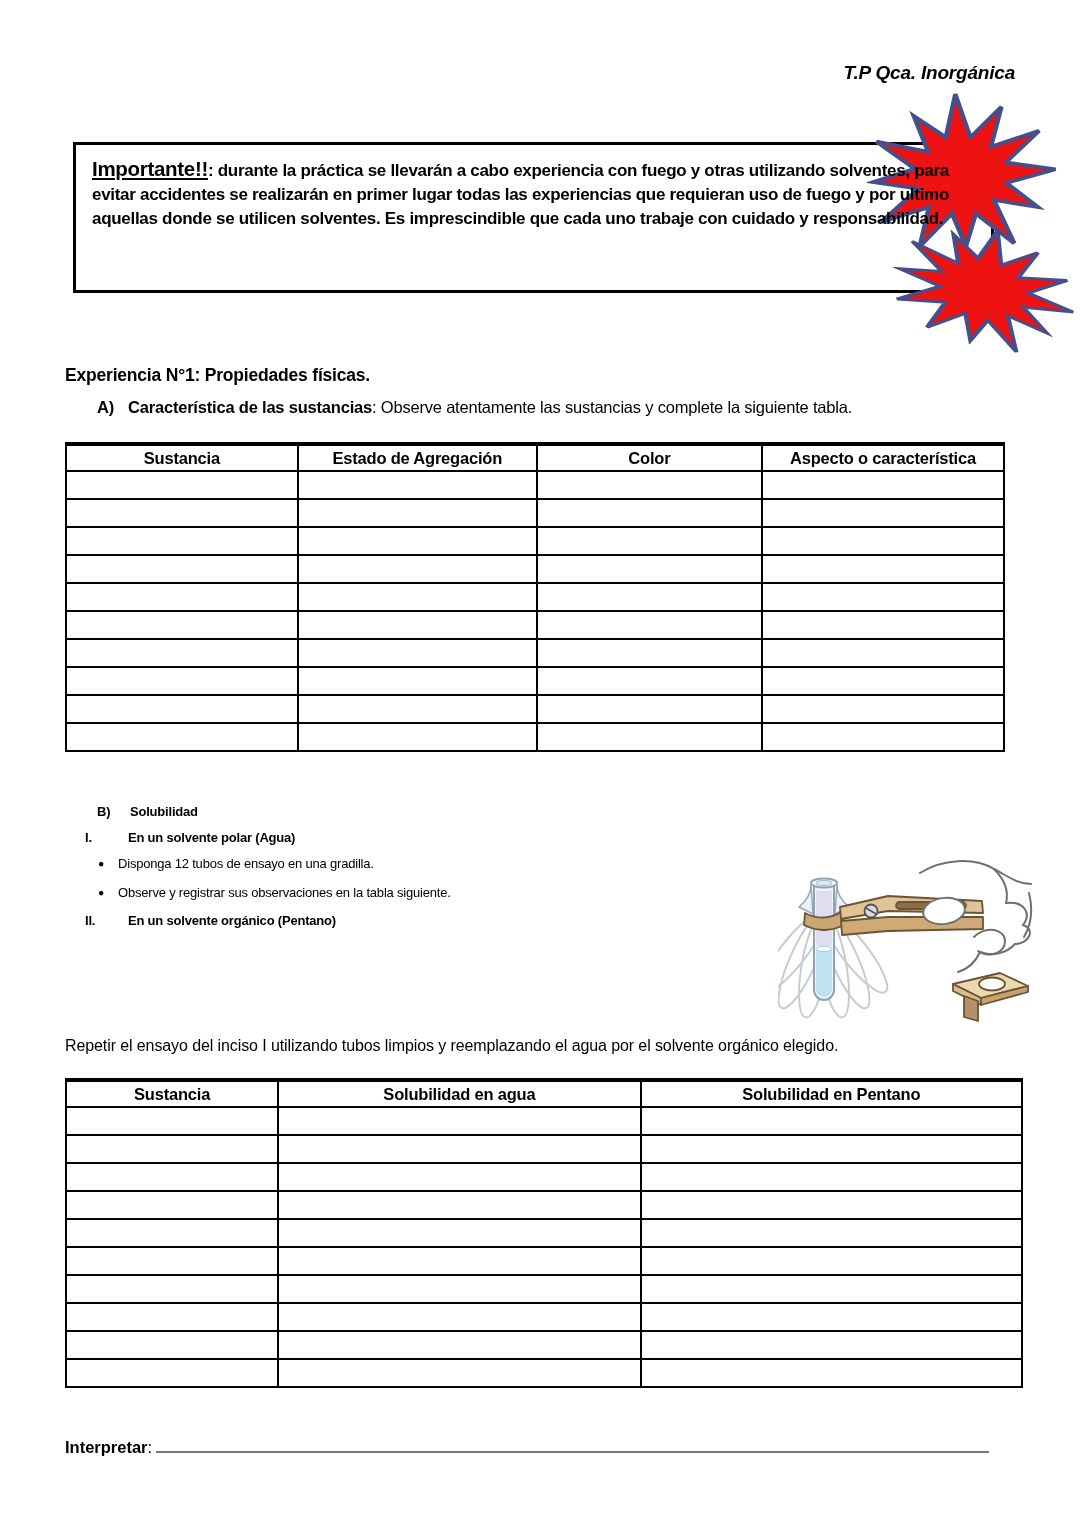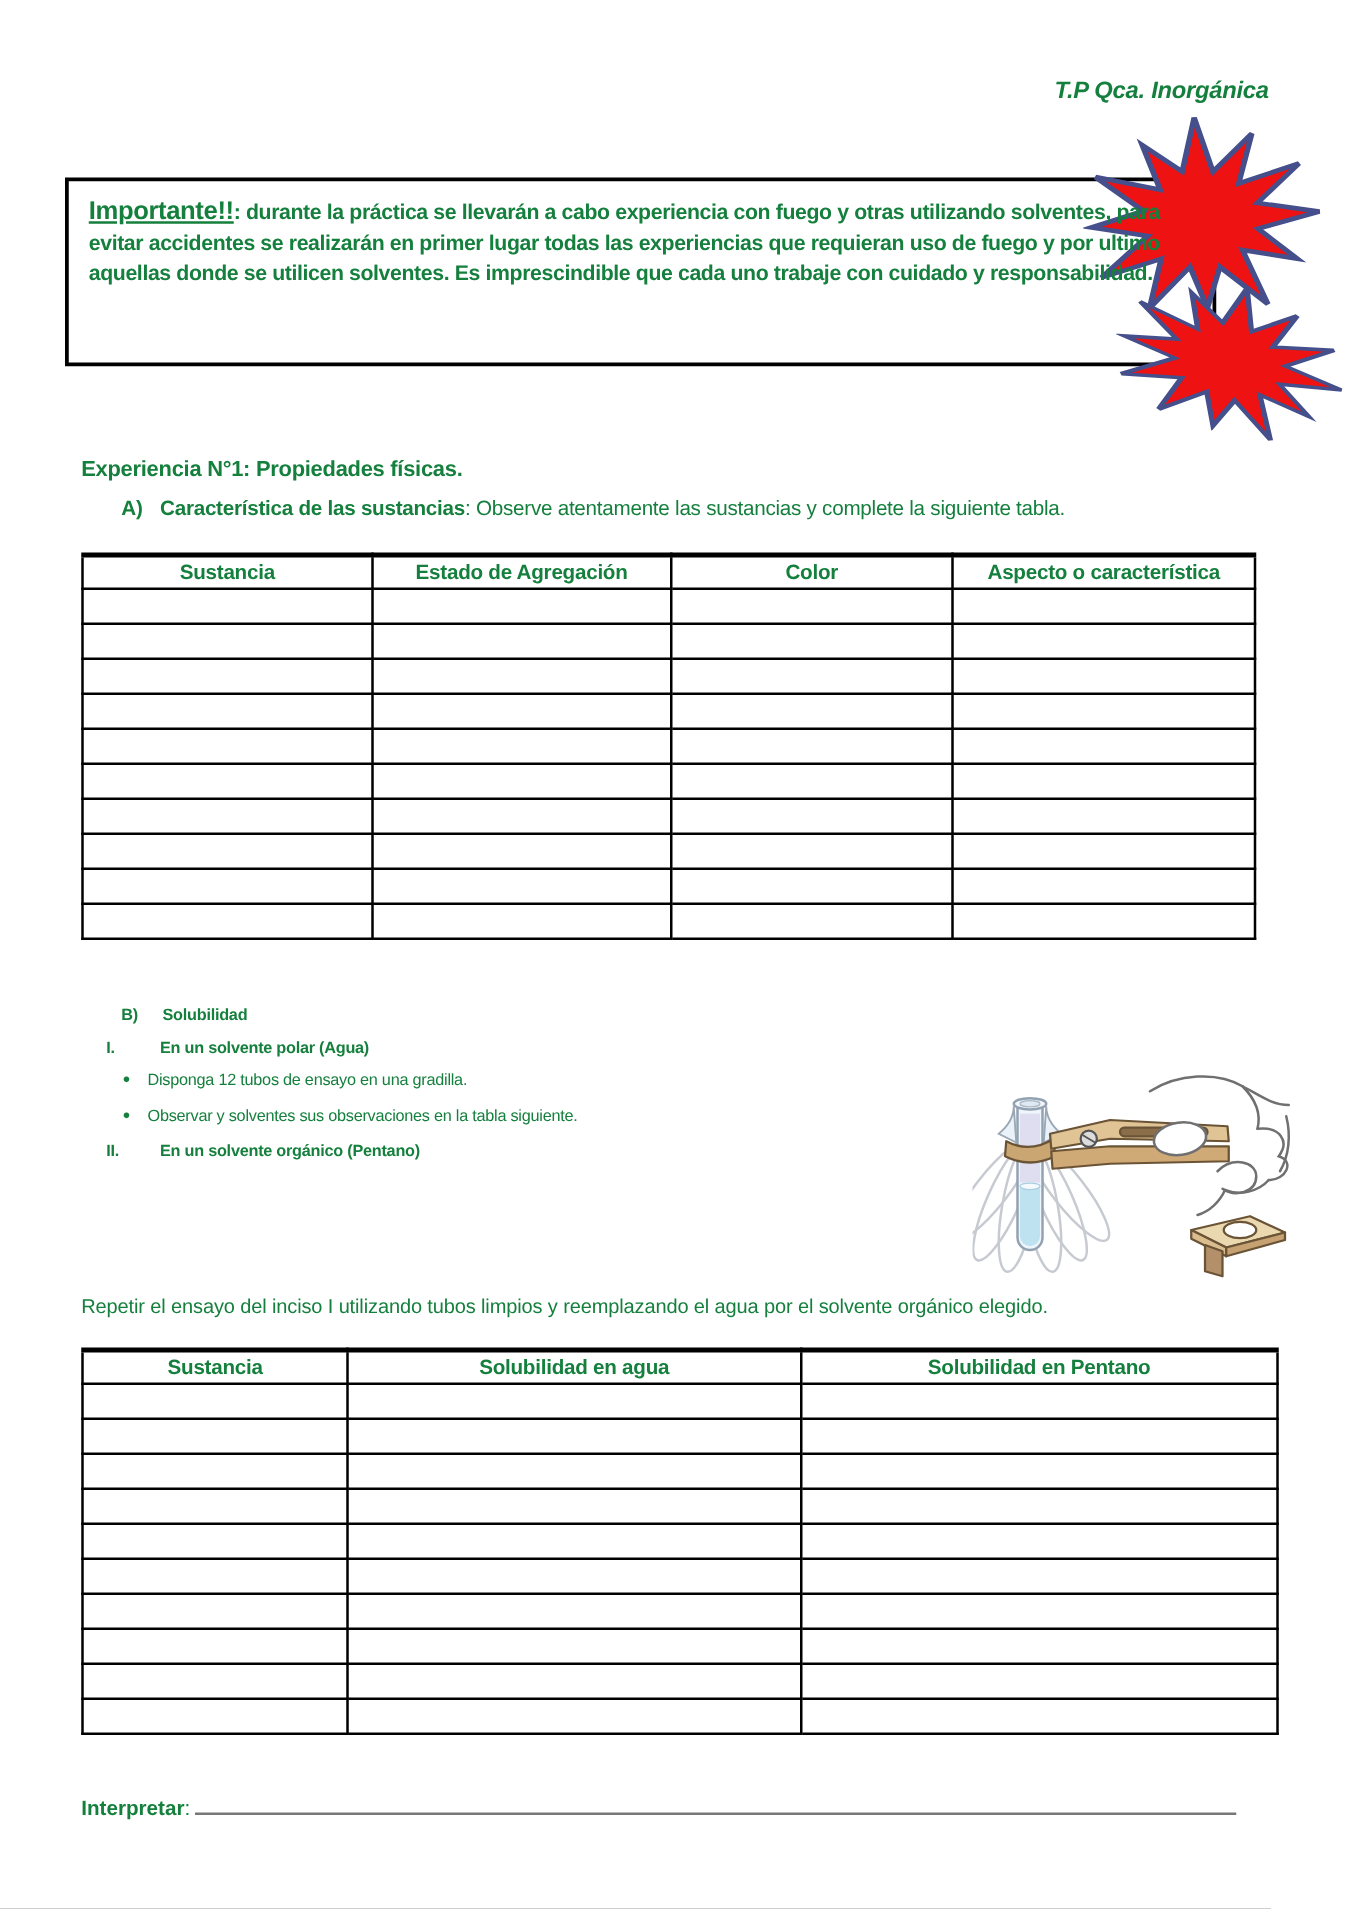--- a/index.html
+++ b/index.html
@@ -4,31 +4,31 @@
 <style>
   * { margin: 0; padding: 0; box-sizing: border-box; }
   html, body { background: #888; }
   .page {
     position: relative;
     width: 1080px; height: 1527px;
     margin: 0 auto;
     background: #ffffff;
     overflow: hidden;
     font-family: "Liberation Sans", sans-serif;
-    color: #15803d;
+    color: #000000;
   }
   
   .doc-header {
     position: absolute; top: 62px; right: 65px;
     font-size: 19px; font-weight: bold; font-style: italic;
     letter-spacing: -0.2px;
   }
   
   .important-box {
-    position: absolute; left: 52px; top: 142px;
+    position: absolute; left: 73px; top: 142px;
     width: 921px; height: 151px;
     border: 3px solid #000;
     padding: 9px 14px 9px 16px;
   }
   .important-box .box-text {
     position: relative; z-index: 3;
     font-weight: bold; font-size: 17px; line-height: 1.42;
     letter-spacing: -0.3px;
   }
   .important-box .box-title {
@@ -195,21 +195,21 @@
     </table>
 
   <div class="sol-section">
     <div class="line-b"><span class="lbl">B)</span><span>Solubilidad</span></div>
     <div class="roman">
         <span class="num">I.</span>
         <span>En un solvente polar (Agua)</span>
       </div>
     <ul class="sol-bullets">
         <li>Disponga 12 tubos de ensayo en una gradilla.</li>
-        <li>Observar y solventes sus observaciones en la tabla siguiente.</li>
+        <li>Observe y registrar sus observaciones en la tabla siguiente.</li>
       </ul>
     <div class="roman">
         <span class="num">II.</span>
         <span>En un solvente orgánico (Pentano)</span>
       </div>
   </div>
 
   <svg class="illus" viewBox="0 0 255 172">
 
     <g fill="none" stroke="#c7cbd1" stroke-width="2">

